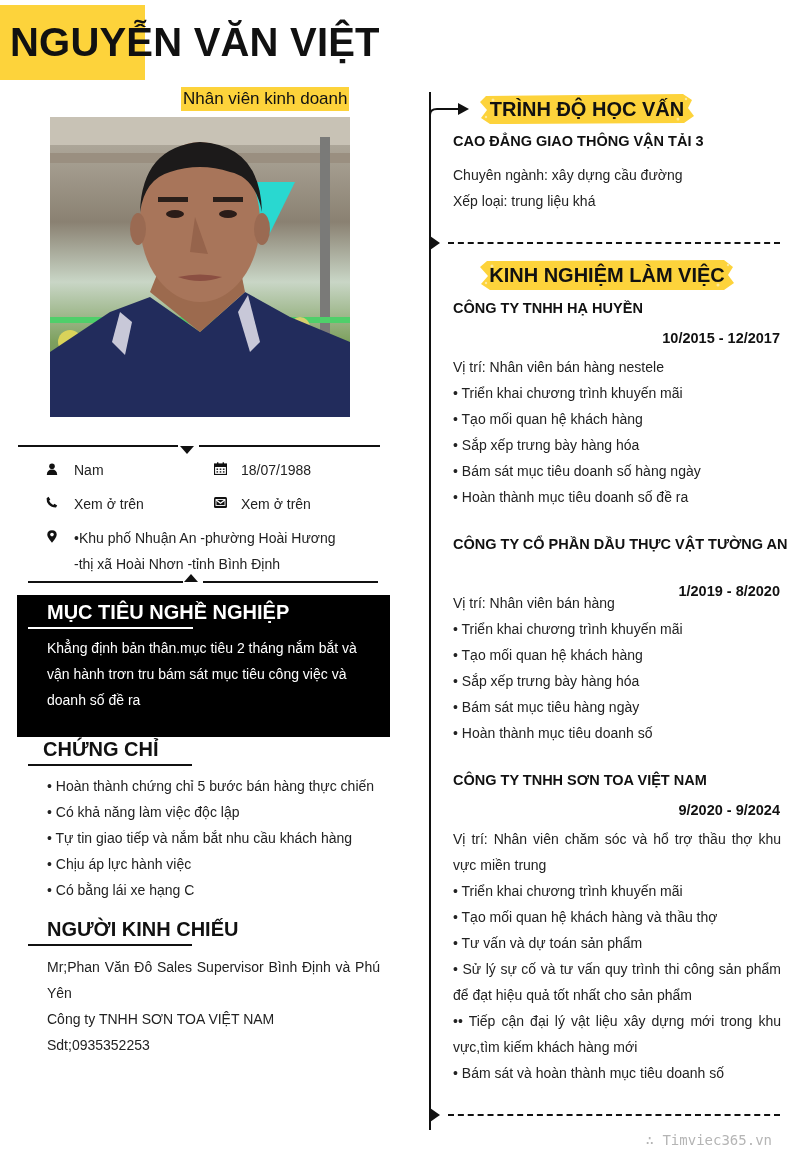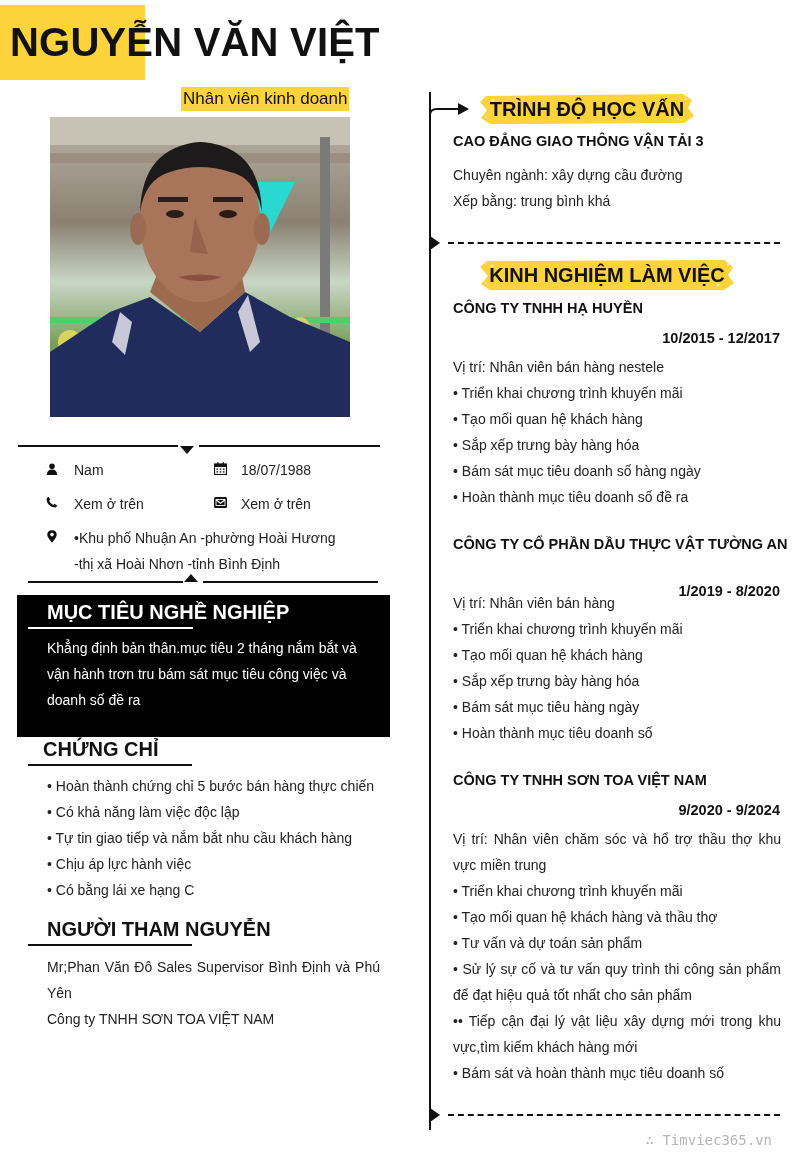--- a/index.html
+++ b/index.html
@@ -167,25 +167,26 @@
 <div class="sec-title" style="left:43px; top:738px;">CHỨNG CHỈ</div>
 <div class="sec-rule" style="left:28px; top:764px; width:164px;"></div>
 <div class="list" style="left:47px; top:773px;">
   <div>• Hoàn thành chứng chỉ 5 bước bán hàng thực chiến</div>
   <div>• Có khả năng làm việc độc lập</div>
   <div>• Tự tin giao tiếp và nắm bắt nhu cầu khách hàng</div>
   <div>• Chịu áp lực hành việc</div>
   <div>• Có bằng lái xe hạng C</div>
 </div>
 
-<div class="sec-title" style="left:47px; top:918px;">NGƯỜI THAM NGUYỄN</div>
+<div class="sec-title" style="left:47px; top:918px;">NGƯỜI KINH CHIẾU</div>
 <div class="sec-rule" style="left:28px; top:944px; width:164px;"></div>
 <div class="ref">
   <div style="text-align:justify; text-align-last:left;">Mr;Phan Văn Đô  Sales Supervisor Bình Định và Phú Yên</div>
   <div>Công ty TNHH SƠN TOA VIỆT NAM</div>
+  <div>Sdt;0935352253</div>
 </div>
 
 <div class="timeline"></div>
 <svg class="arrow-conn" width="45" height="30" viewBox="0 0 45 30">
   <path d="M1,28 L1,20 Q1,14 8,14 L30,14" fill="none" stroke="#111" stroke-width="2"></path>
   <polygon points="29,8 40,14 29,20" fill="#111"></polygon>
 </svg>
 
 <div class="badge" style="left:478px; top:92px; width:218px;">
   <svg width="218" height="34" viewBox="0 0 218 34">
@@ -196,21 +197,21 @@
         <circle cx="8" cy="25" r="1.2"></circle>
         <circle cx="208" cy="7" r="1.2"></circle>
       </g>
   </svg>
   <span>TRÌNH ĐỘ HỌC VẤN</span>
 </div>
 
 <div class="company" style="top:133px;">CAO ĐẲNG GIAO THÔNG VẬN TẢI 3</div>
 <div class="rlist" style="top:162px;">
   <div>Chuyên ngành: xây dựng cầu đường</div>
-  <div>Xếp bằng: trung bình khá</div>
+  <div>Xếp loại: trung liệu khá</div>
 </div>
 
 <div class="side-tri" style="left:430px; top:236px;"></div>
 <div class="dash" style="left:448px; top:242px; width:332px;"></div>
 
 <div class="badge" style="left:478px; top:258px; width:258px;">
   <svg width="258" height="34" viewBox="0 0 258 34">
     <path d="M9,3 L246,2 L255,9 L250,17 L256,25 L246,32 L12,32 L3,26 L10,18 L2,9 Z" fill="#fdd33b"></path>
     <g fill="#fff" opacity="0.5">
         <circle cx="14" cy="8" r="1.5"></circle>

